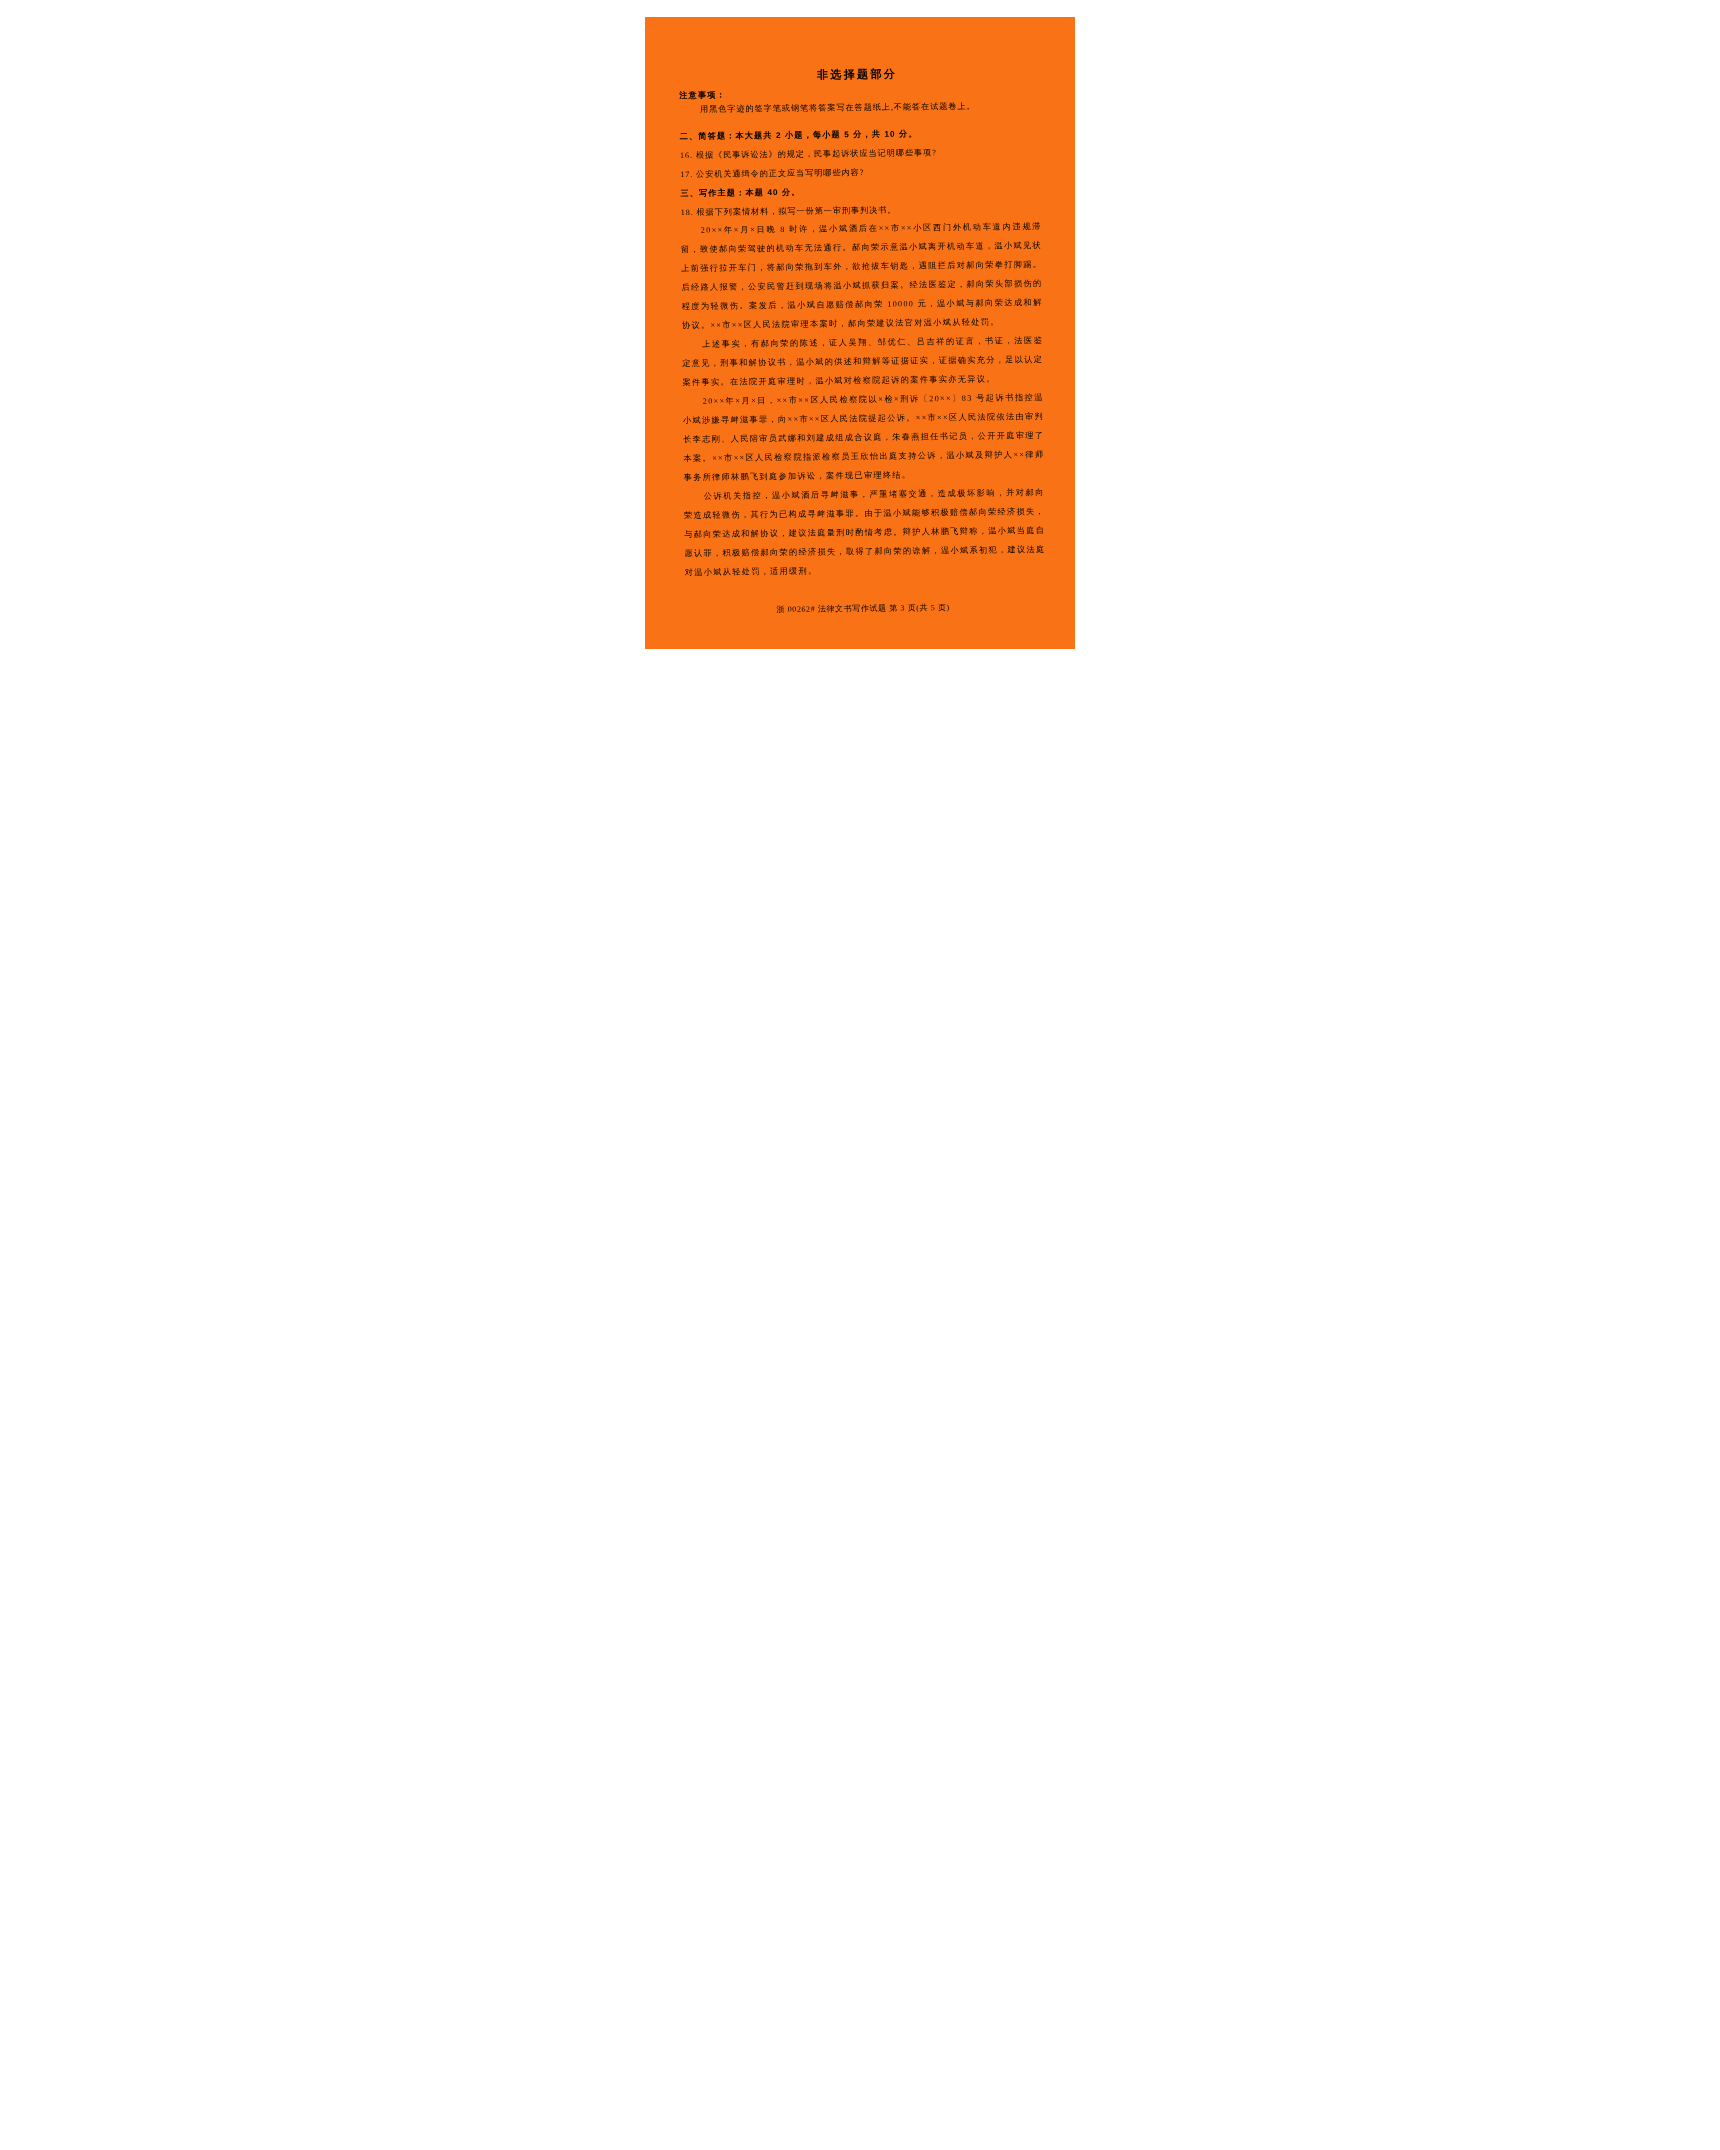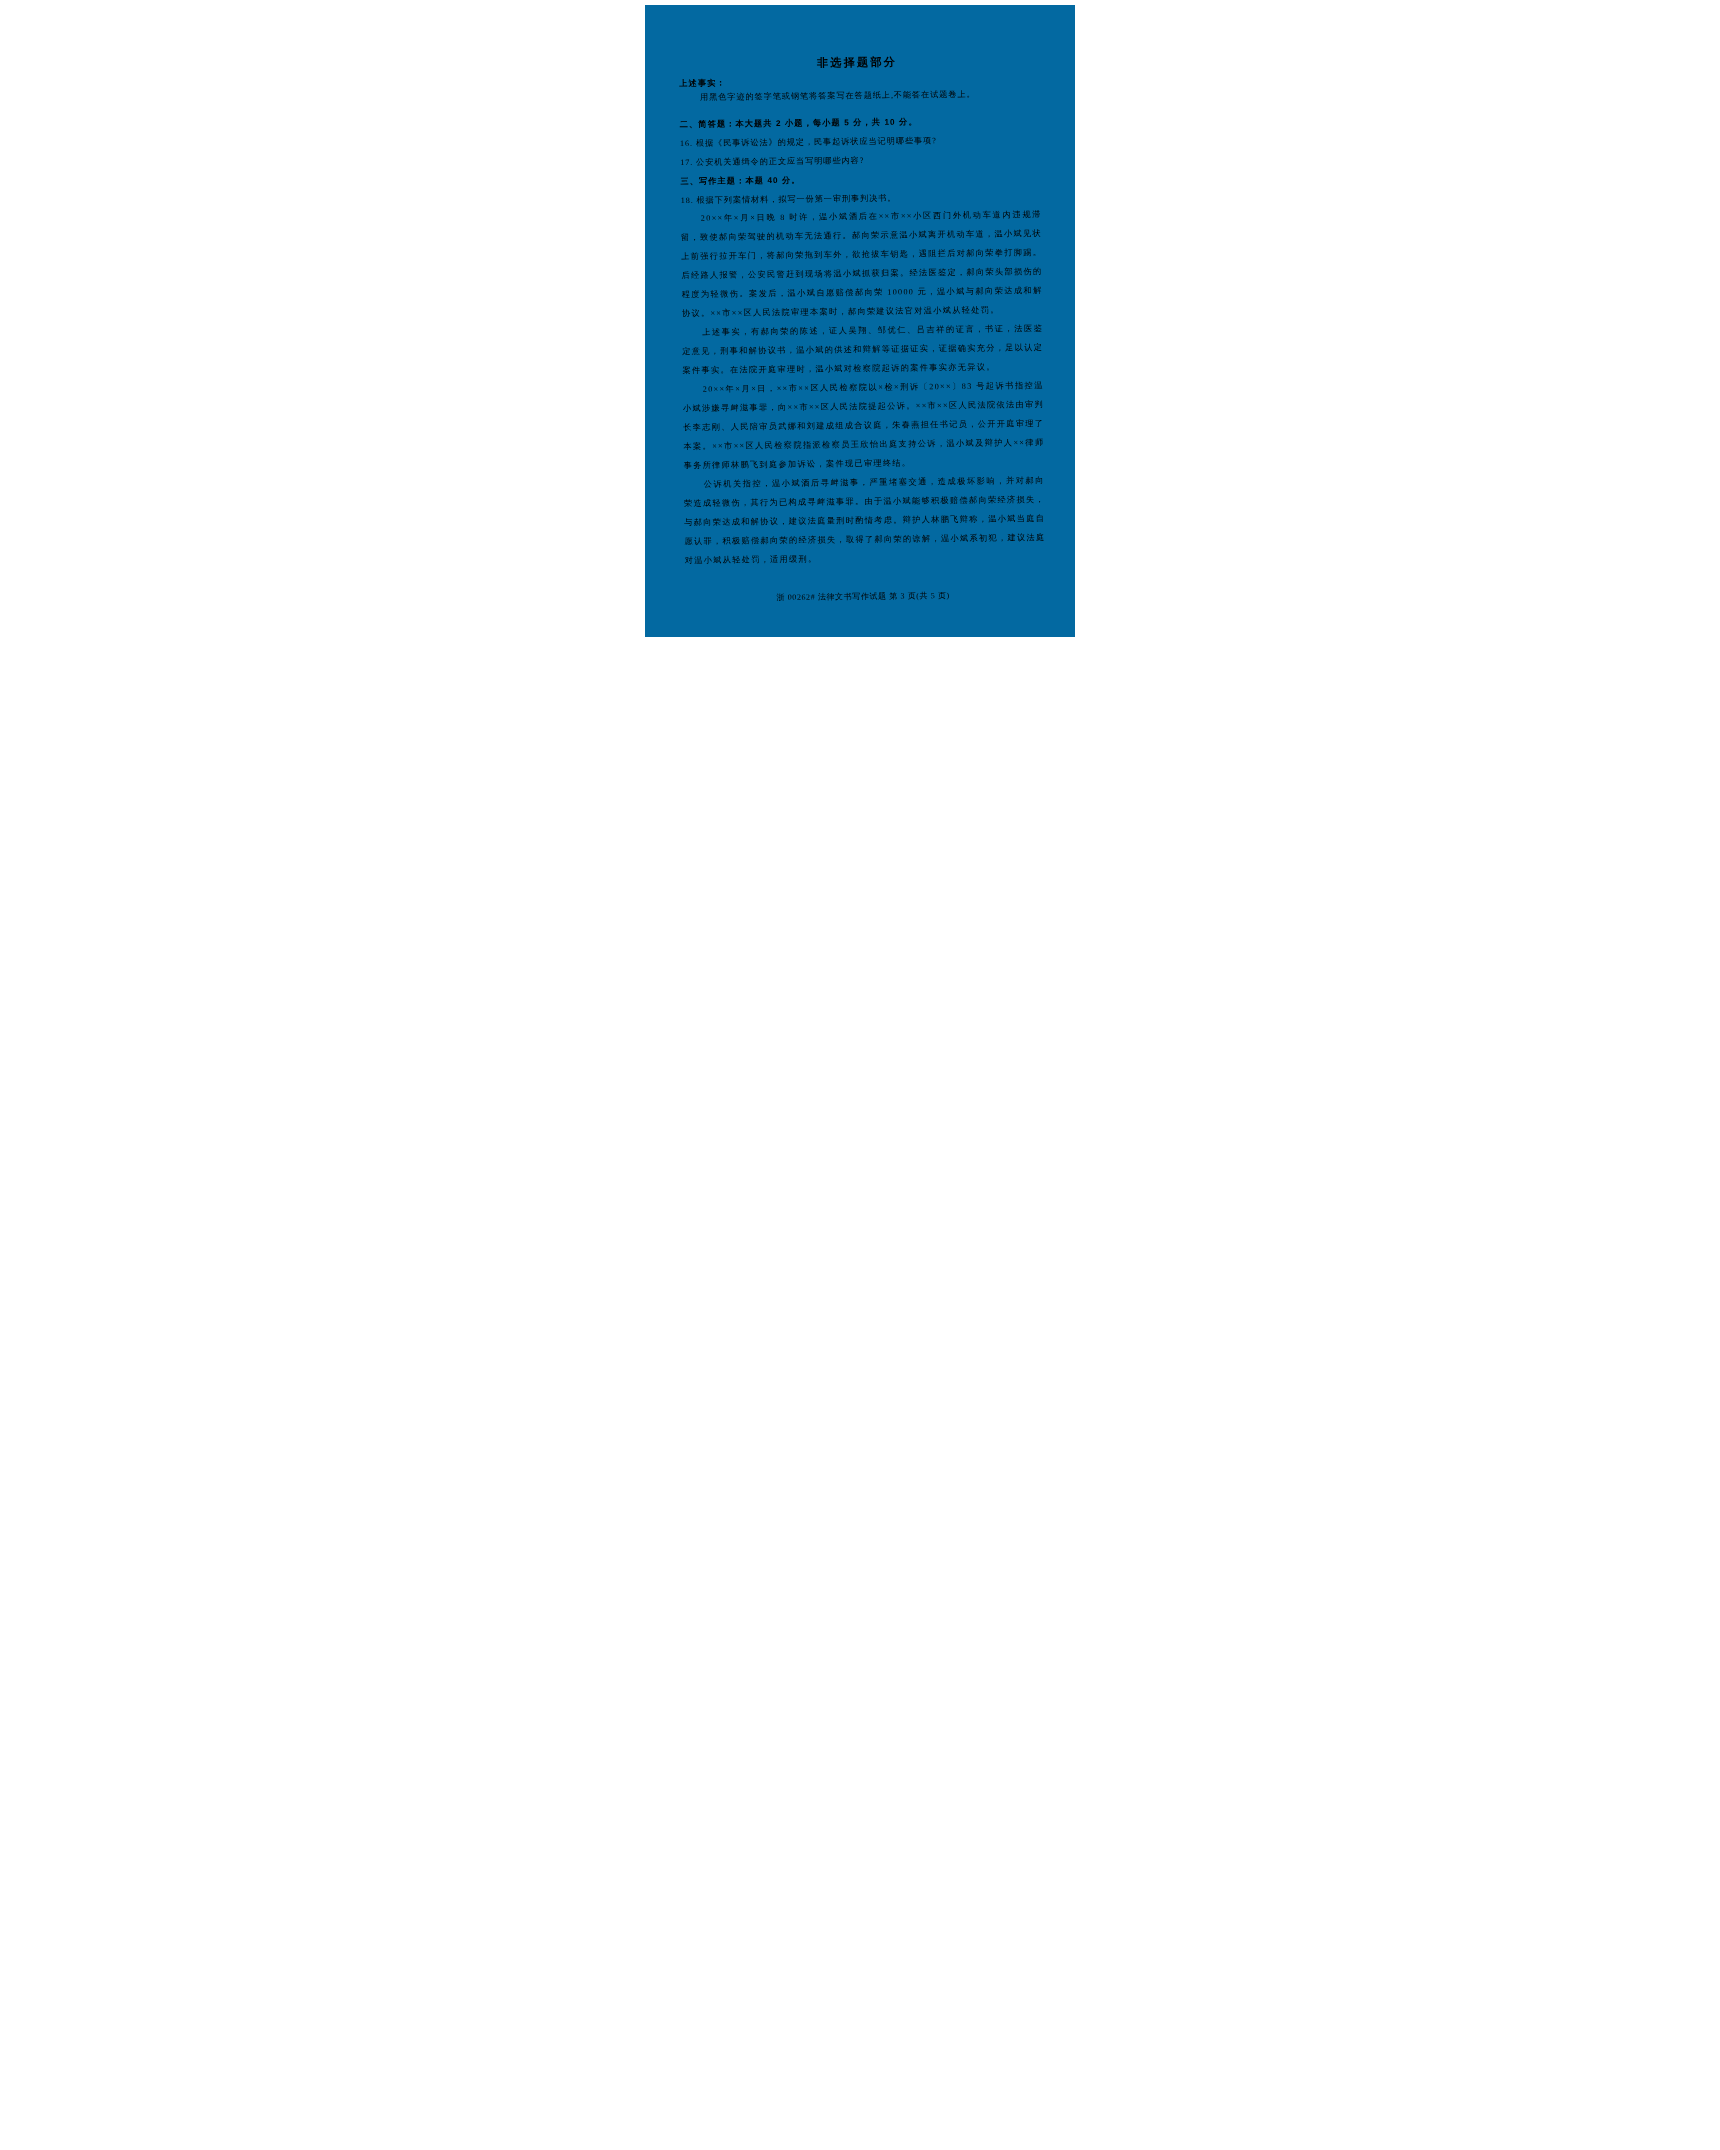--- a/index.html
+++ b/index.html
@@ -5,22 +5,22 @@
 <style>
   html, body {
     margin: 0;
     padding: 0;
     background: #ffffff;
   }
   .page {
     position: relative;
     width: 430px;
     height: 632px;
-    margin: 5px auto;
-    background: #0369a1;
+    margin: 17px auto;
+    background: #f97316;
     overflow: hidden;
     color: #000;
   }
   
   .sheet {
     position: absolute;
     inset: 0;
     transform: rotate(-0.65deg);
     transform-origin: 50% 50%;
   }
@@ -85,21 +85,21 @@
   }
 </style>
 </head>
 <body>
 
 <div class="page">
   <div class="sheet">
 
     <div class="abs title line">非选择题部分</div>
 
-    <div class="abs notice-heading h-bold line">上述事实：</div>
+    <div class="abs notice-heading h-bold line">注意事项：</div>
 
     <div class="abs notice-text body-serif line">用黑色字迹的签字笔或钢笔将答案写在答题纸上,不能答在试题卷上。</div>
 
     <div class="abs sec2-heading h-bold line">二、简答题：本大题共 2 小题，每小题 5 分，共 10 分。</div>
 
     <div class="abs q16 body-serif line">16. 根据《民事诉讼法》的规定，民事起诉状应当记明哪些事项?</div>
 
     <div class="abs q17 body-serif line">17. 公安机关通缉令的正文应当写明哪些内容?</div>
 
     <div class="abs sec3-heading h-bold line">三、写作主题：本题 40 分。</div>

